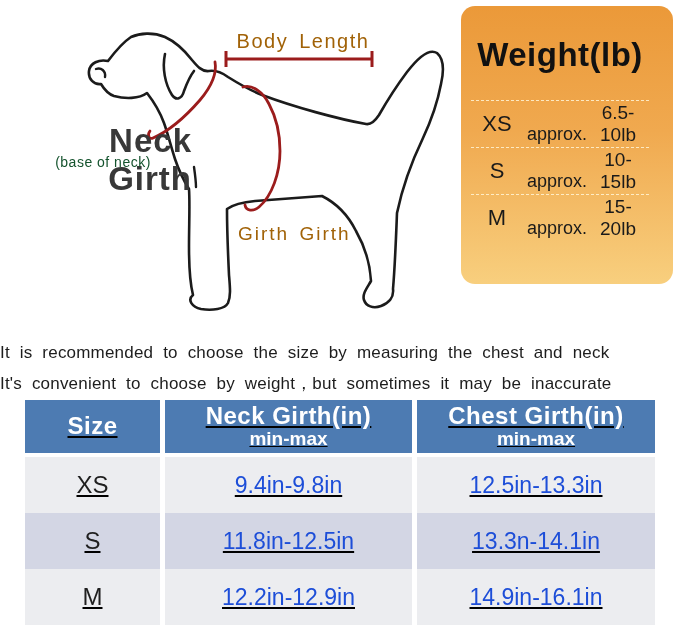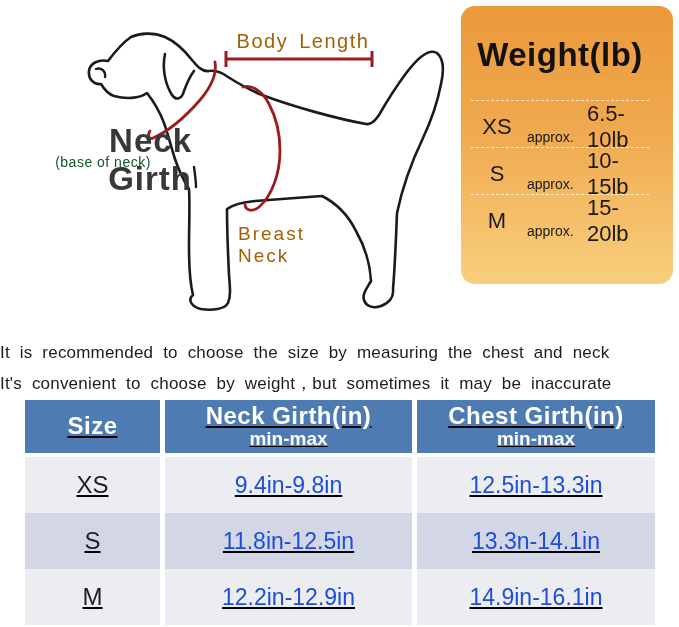--- a/index.html
+++ b/index.html
@@ -16,22 +16,22 @@
   .breast-girth{left:238px;top:223px;width:120px;font-size:19px;letter-spacing:2px;word-spacing:3px;}
 
   
   .weight-panel{position:absolute;left:461px;top:6px;width:212px;height:278px;border-radius:14px;
     background:linear-gradient(180deg,#eb9939 0%,#f0a94f 45%,#f8cf7e 100%);
     box-sizing:border-box;padding:30px 24px 0 10px;}
   .weight-title{text-align:center;font-size:33px;font-weight:bold;color:#111111;letter-spacing:0.5px;margin-bottom:26px;}
   .weight-row{display:grid;grid-template-columns:52px 64px 1fr;align-items:center;height:46px;
     border-top:1px dashed rgba(255,244,214,0.85);}
   .w-size{text-align:center;font-size:22px;color:#1a1a1a;}
-  .w-approx{font-size:14px;color:#1a1a1a;padding-left:4px;margin-top:20px;}
-  .w-range{text-align:left;font-size:22px;color:#1a1a1a;}
+  .w-approx{font-size:18px;color:#1a1a1a;padding-left:4px;margin-top:20px;}
+  .w-range{text-align:center;font-size:19px;color:#1a1a1a;}
 
   
   .notes{position:absolute;left:0;top:334px;width:679px;}
   .note-line{text-align:left;font-size:17px;color:#1d1d1d;letter-spacing:0.2px;word-spacing:5px;margin-top:9px;white-space:nowrap;}
 
   
   .size-table{position:absolute;left:25px;top:400px;width:630px;}
   .tbl-row{display:grid;grid-template-columns:135px 247px 238px;column-gap:5px;text-decoration:underline;}
   .tbl-header{margin-bottom:4px;}
   .th{background:#4d7bb2;color:#ffffff;height:53px;display:flex;flex-direction:column;align-items:center;justify-content:center;}
@@ -72,21 +72,21 @@
       <path d="M215,62 C217,73 211,87 200,100 C187,115 169,131 153,138 C149,140 147,135 150,131" stroke="#9b1c1c" stroke-width="2.8" stroke-linecap="round"></path>
 
       <path d="M243,87 C252,84 263,92 269,104 C276,117 280,133 280,151 C280,173 272,196 259,207 C253,212 246,211 245,205" stroke="#9b1c1c" stroke-width="2.8" stroke-linecap="round"></path>
 
       <path d="M226,59 L372,59 M226,51 L226,67 M372,51 L372,67" stroke="#9b1c1c" stroke-width="3" stroke-linecap="butt"></path>
     </svg>
 
     <div class="diagram-label body-length">Body Length</div>
     <div class="diagram-label neck-girth">Neck Girth</div>
     <div class="diagram-label neck-sub">(base of neck)</div>
-    <div class="diagram-label breast-girth">Breast Neck</div>
+    <div class="diagram-label breast-girth">Girth Girth</div>
 
     <div class="weight-panel">
       <div class="weight-title">Weight(lb)</div>
       <div class="weight-row">
         <span class="w-size">XS</span>
         <span class="w-approx">approx.</span>
         <span class="w-range">6.5-10lb</span>
       </div>
       <div class="weight-row">
         <span class="w-size">S</span>

